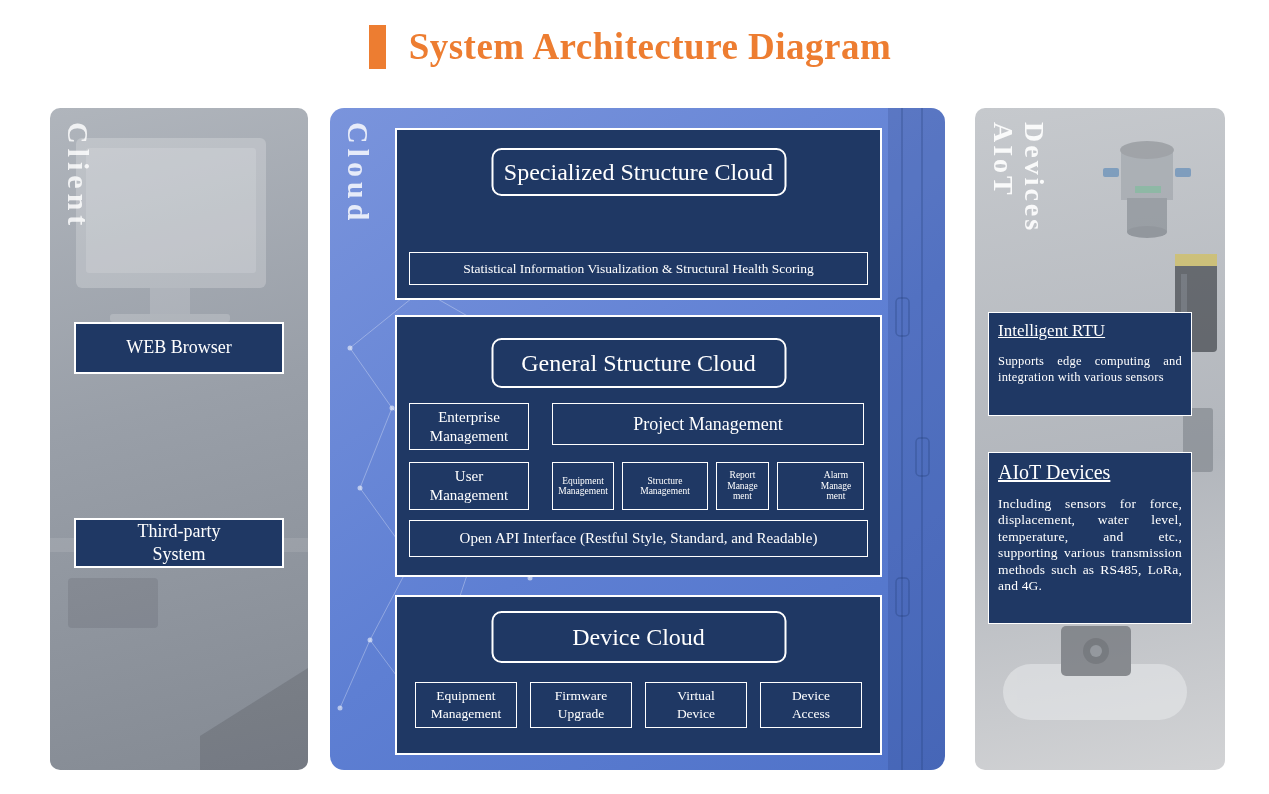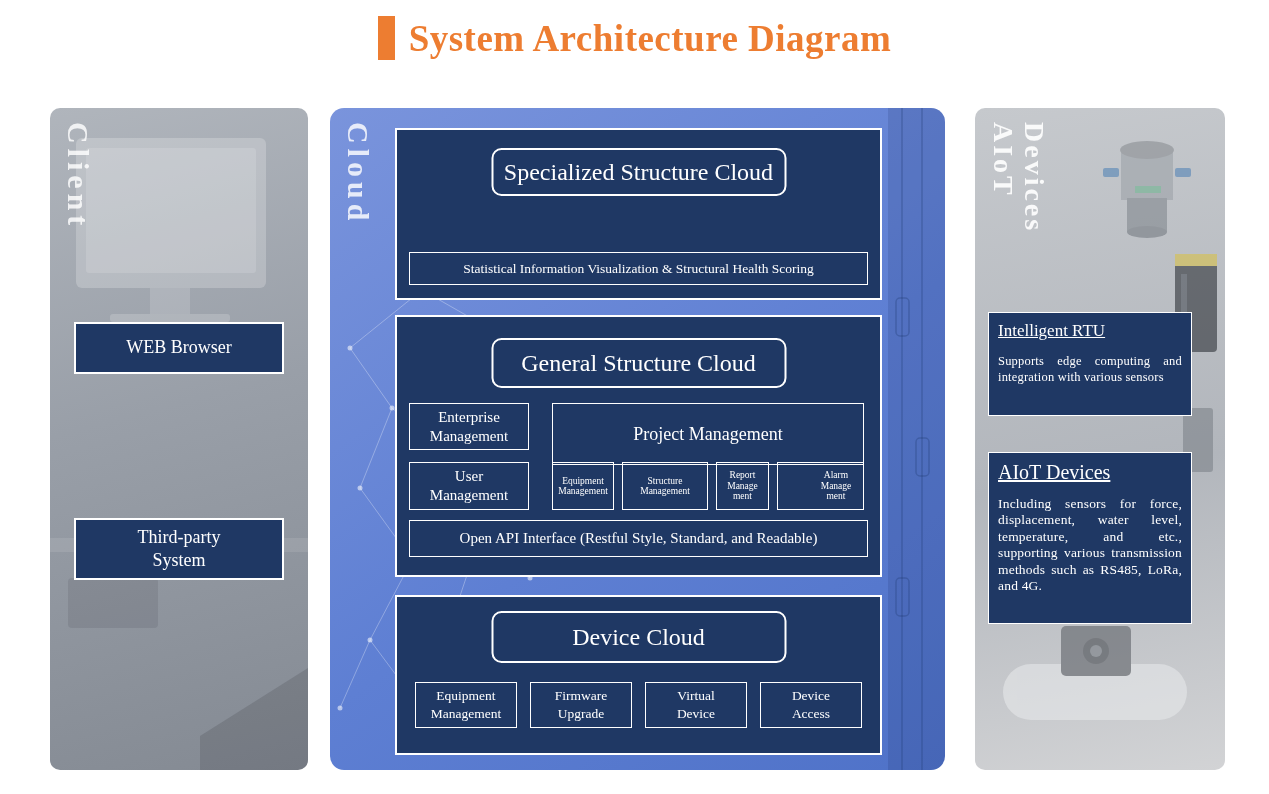--- a/index.html
+++ b/index.html
@@ -3,21 +3,21 @@
 <meta charset="utf-8">
 <style>
   html,body{margin:0;padding:0;background:#ffffff;}
   .canvas{
     position:relative;width:1269px;height:794px;background:#ffffff;
     font-family:"Liberation Serif","DejaVu Serif",serif;overflow:hidden;
   }
   
   .title-row{position:absolute;top:16px;left:0;width:100%;display:flex;justify-content:center;align-items:center;gap:14px;}
   .title-bar{width:17px;height:44px;background:#ED7D31;}
-  .title-text{margin:0;font-size:37px;font-weight:bold;color:#ED7D31;letter-spacing:0.5px;}
+  .title-text{margin:9px;font-size:37px;font-weight:bold;color:#ED7D31;letter-spacing:0.5px;}
 
   
   .panel{position:absolute;top:108px;height:662px;border-radius:10px;overflow:hidden;}
   .client-panel{left:50px;width:258px;background:linear-gradient(165deg,#b0b5bc 0%,#999fa8 45%,#848a93 100%);}
   .cloud-panel{left:330px;width:615px;border-radius:14px;background:linear-gradient(145deg,#7a94dc 0%,#5e7fd3 55%,#4f72c8 100%);}
   .aiot-panel{left:975px;width:250px;background:linear-gradient(170deg,#c6c9cd 0%,#b2b6bc 55%,#d2d3d5 100%);}
   .bg{position:absolute;inset:0;pointer-events:none;}
 
   .vlabel{
     position:absolute;top:14px;left:12px;writing-mode:vertical-lr;text-orientation:mixed;
@@ -28,21 +28,21 @@
 
   
   .navy-box{
     position:absolute;background:#1F3864;border:2px solid #ffffff;color:#ffffff;
     display:flex;align-items:center;justify-content:center;text-align:center;
     white-space:pre-line;box-sizing:border-box;
   }
   .client-box{left:24px;right:24px;font-size:18px;line-height:1.3;}
   .box-web{top:214px;height:52px;}
   .box-app{top:304px;height:66px;}
-  .box-third{top:410px;height:62px;}
+  .box-third{top:410px;height:50px;}
 
   
   .subpanel{position:absolute;left:65px;width:487px;background:#1F3864;border:2px solid #ffffff;box-sizing:border-box;}
   .sp-specialized{top:20px;height:172px;}
   .sp-general{top:207px;height:262px;}
   .sp-device{top:487px;height:160px;}
 
   .pill{
     position:absolute;left:50%;transform:translateX(-50%);width:295px;
     border:2px solid #ffffff;border-radius:10px;color:#ffffff;
@@ -62,21 +62,21 @@
     position:absolute;left:12px;right:12px;border:1.5px solid #ffffff;color:#ffffff;
     display:flex;align-items:center;justify-content:center;text-align:center;box-sizing:border-box;
   }
   .sp-footer{top:122px;height:33px;font-size:13.5px;}
 
   .gbox{
     position:absolute;border:1.5px solid #ffffff;color:#ffffff;display:flex;align-items:center;justify-content:center;
     text-align:center;white-space:pre-line;line-height:1.25;box-sizing:border-box;
   }
   .g-enterprise{left:12px;top:86px;width:120px;height:47px;font-size:15px;}
-  .g-project{left:155px;top:86px;width:312px;height:62px;font-size:18px;}
+  .g-project{left:155px;top:86px;width:312px;height:42px;font-size:18px;}
   .g-user{left:12px;top:145px;width:120px;height:48px;font-size:15px;}
   .g-modules{left:155px;top:145px;width:312px;height:48px;gap:8px;font-size:9.5px;}
   .g-modules .item-box:nth-child(1){flex:1;}
   .g-modules .item-box:nth-child(2){flex:1.4;}
   .g-modules .item-box:nth-child(3){flex:0.85;}
   .g-modules .item-box:nth-child(4){flex:0.9;padding-left:31px;}
   .g-api{top:203px;height:37px;font-size:15px;}
 
   .device-items{left:18px;right:18px;top:85px;height:46px;gap:13px;font-size:13.5px;}
   .device-items .item-box{line-height:1.3;}

